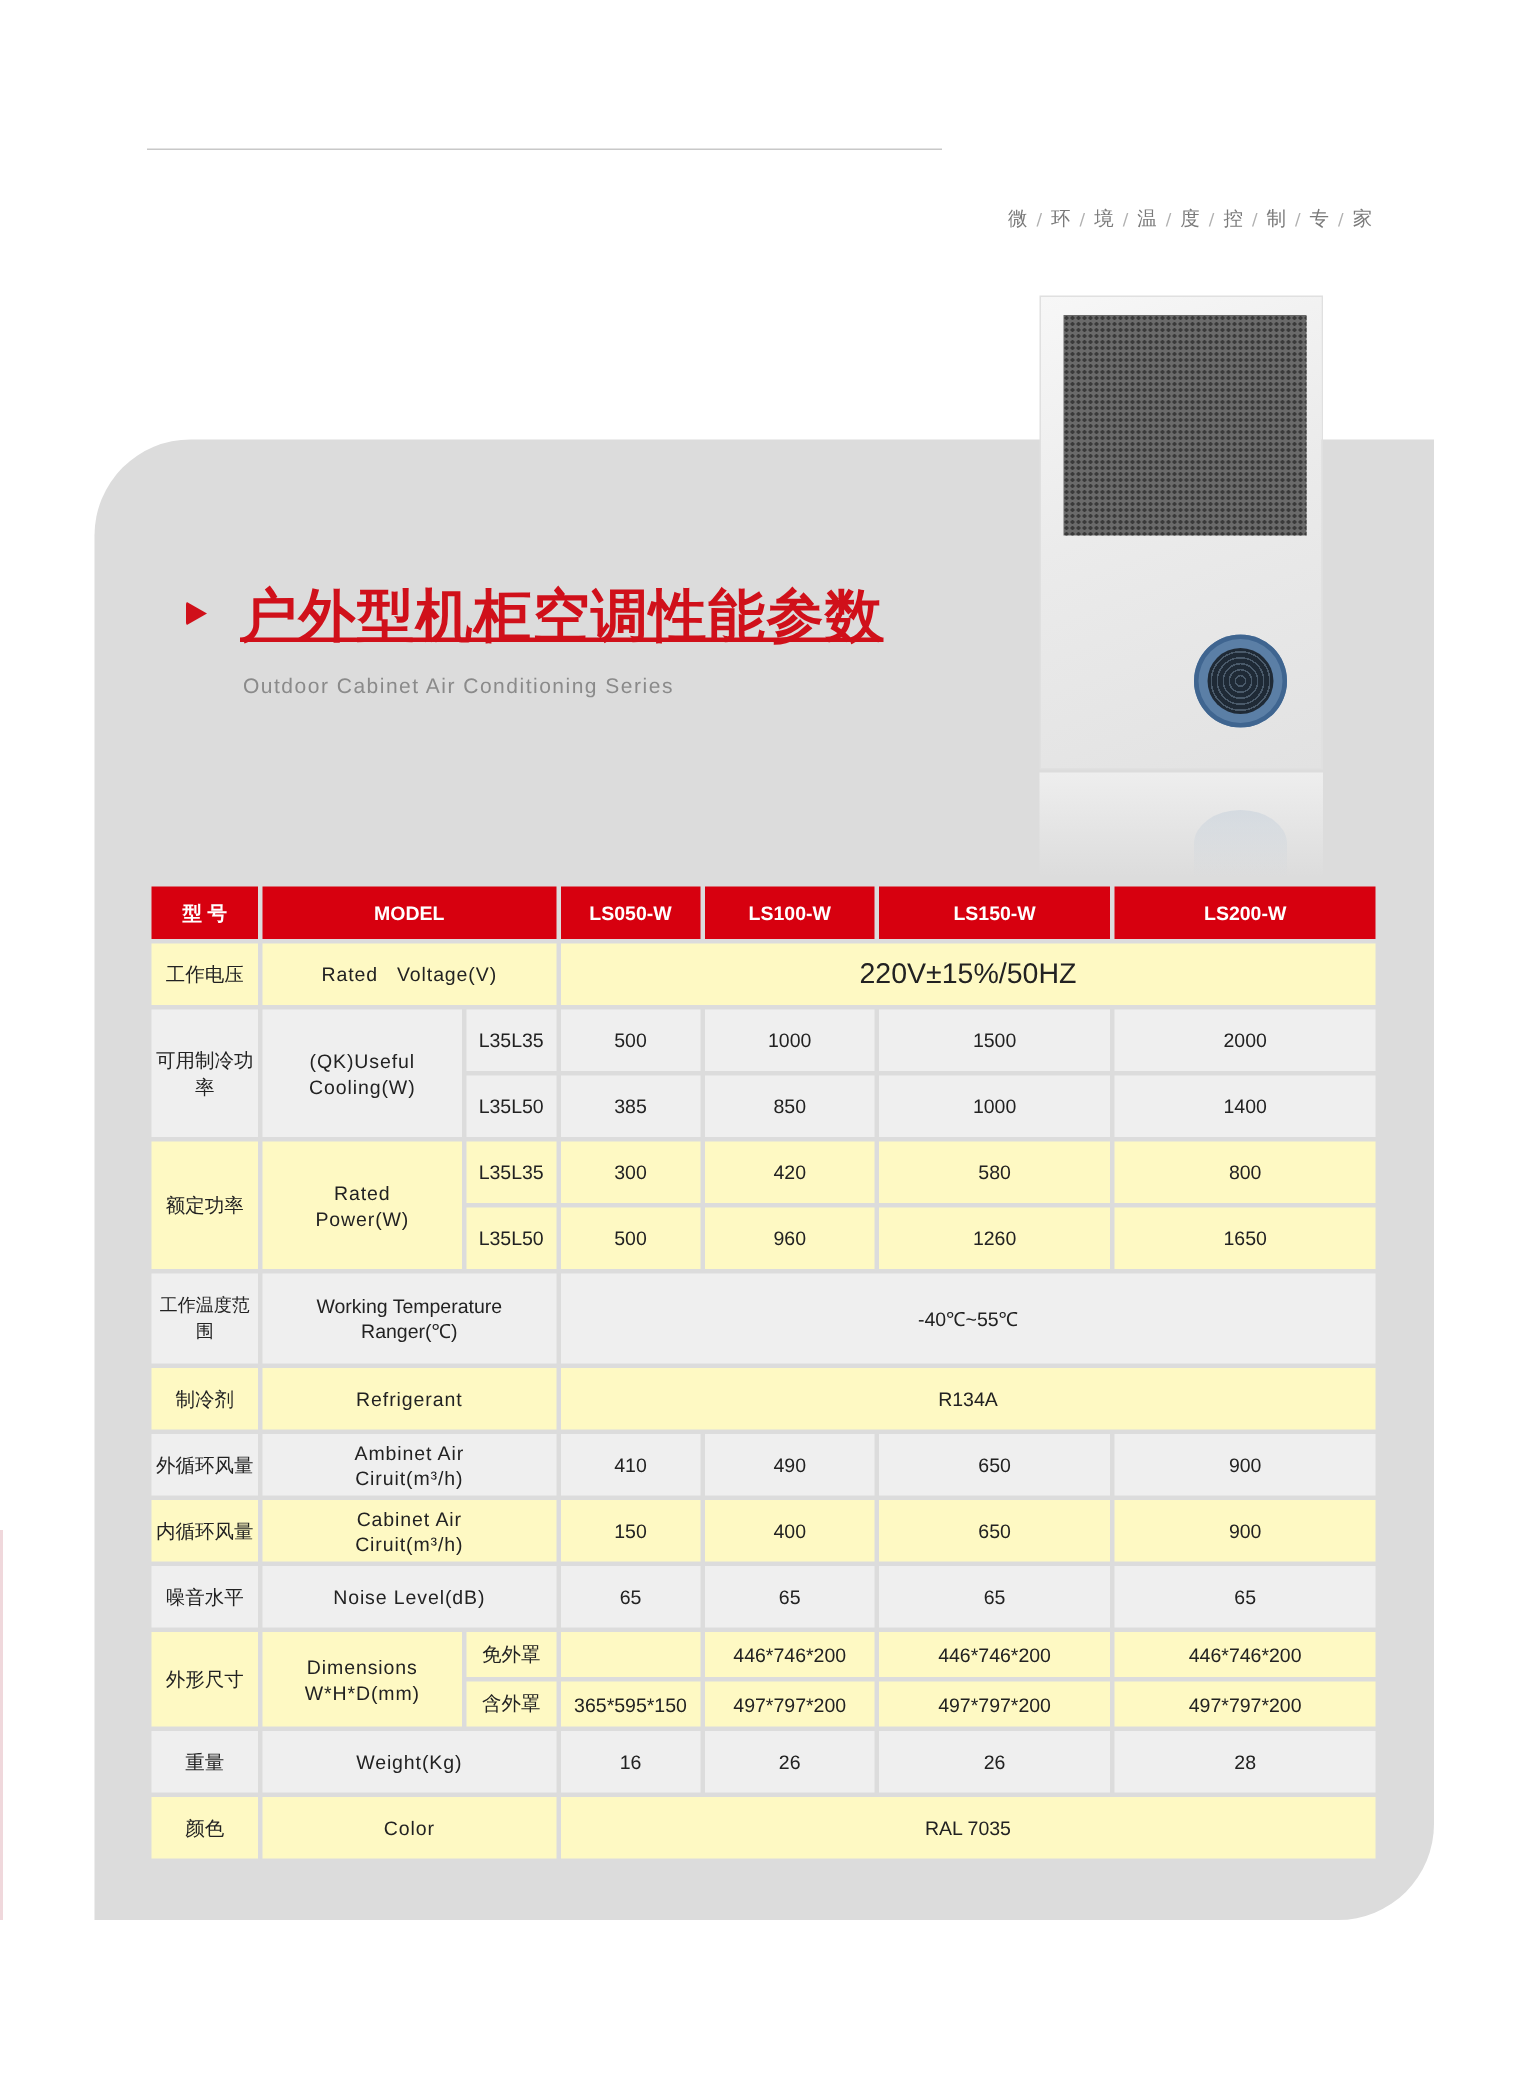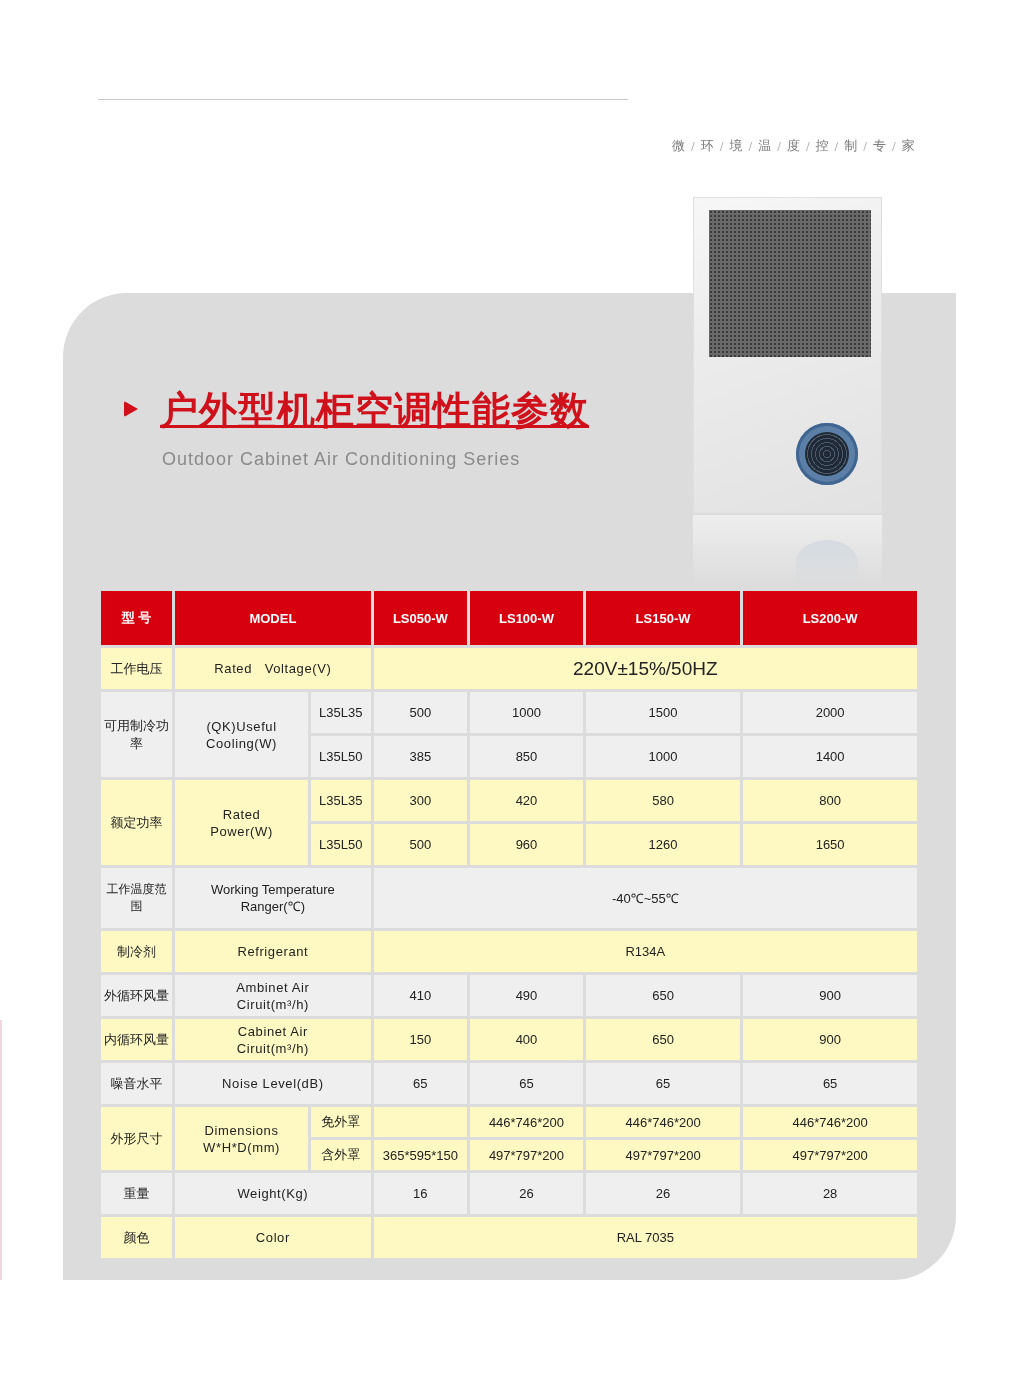--- a/index.html
+++ b/index.html
@@ -10,21 +10,21 @@
   .tagline { position: absolute; left: 672px; top: 90px; font-size: 13px; color: #7a7a7a; letter-spacing: 1px; white-space: nowrap; margin-top: 47px; }
   .tagline .sep { color: #b0b0b0; margin: 0 5px; font-size: 11px; }
 
   .panel { position: absolute; left: 63px; top: 293px; width: 893px; height: 987px; background: #dcdcdc;
            border-top-left-radius: 64px; border-bottom-right-radius: 64px; }
   .left-accent { position: absolute; left: 0; top: 1020px; width: 2px; height: 260px; background: #f0d8dc; }
 
   .title-arrow { position: absolute; left: 124px; top: 401px; width: 0; height: 0;
                  border-top: 8px solid transparent; border-bottom: 8px solid transparent; border-left: 14px solid #d0101a; border-radius: 2px; }
   .title-cn { position: absolute; left: 160px; top: 385px; font-size: 38px; font-weight: bold; color: #d0101a; letter-spacing: 1px; white-space: nowrap; text-decoration: underline; }
-  .title-en { position: absolute; left: 162px; top: 449px; font-size: 18px; color: #8a8a8a; letter-spacing: 1px; white-space: nowrap; font-family: "Liberation Sans", sans-serif; text-align: center; }
+  .title-en { position: absolute; left: 162px; top: 449px; font-size: 14px; color: #8a8a8a; letter-spacing: 1px; white-space: nowrap; font-family: "Liberation Sans", sans-serif; text-align: center; }
 
   
   .product { position: absolute; left: 693px; top: 197px; width: 189px; height: 316px;
              background: linear-gradient(160deg, #f7f7f7 0%, #ebebeb 45%, #e2e2e2 100%); border: 1px solid #e0e0e0; }
   .grille { position: absolute; left: 15px; top: 12px; width: 162px; height: 147px;
             background-color: #6a6a6a;
             background-image: radial-gradient(circle, #3a3a3a 1.2px, transparent 1.4px);
             background-size: 4px 4px; }
   .fan { position: absolute; left: 102px; top: 225px; width: 62px; height: 62px; border-radius: 50%;
          background: #5b7fa6; box-shadow: inset 0 0 0 3px #3f6590; }
@@ -32,21 +32,21 @@
                background: repeating-radial-gradient(circle, #1f2a36 0 3px, #4a5a6a 3px 4px); }
   .reflection { position: absolute; left: 693px; top: 515px; width: 189px; height: 70px;
                 background: linear-gradient(180deg, rgba(240,240,240,0.9), rgba(220,220,220,0)); }
   .reflection-fan { position: absolute; left: 796px; top: 540px; width: 62px; height: 45px; border-radius: 50% 50% 0 0;
                     background: linear-gradient(180deg, rgba(200,210,220,0.6), rgba(220,220,220,0)); }
 
   
   table.spec { position: absolute; left: 98px; top: 588px; width: 822px; border-collapse: separate; border-spacing: 3px;
                font-family: "Liberation Sans", sans-serif; }
   table.spec td, table.spec th { text-align: center; vertical-align: middle; font-size: 13px; color: #222; font-weight: normal; }
-  table.spec th { background: #d7000f; color: #fff; font-weight: bold; height: 54px; font-size: 13px; }
+  table.spec th { background: #d7000f; color: #fff; font-weight: bold; height: 35px; font-size: 13px; }
   tr.w td { background: #fef9c3; }
   tr.g td { background: #efefef; }
   td.cn { font-size: 13px; color: #222; }
   td.en { color: #555; font-size: 13.5px; letter-spacing: 0.6px; line-height: 17px; }
   td.sub { font-size: 12.5px; }
   .h41 td { height: 41px; }
   .h30 td { height: 30px; }
 </style>
 </head>
 <body>

